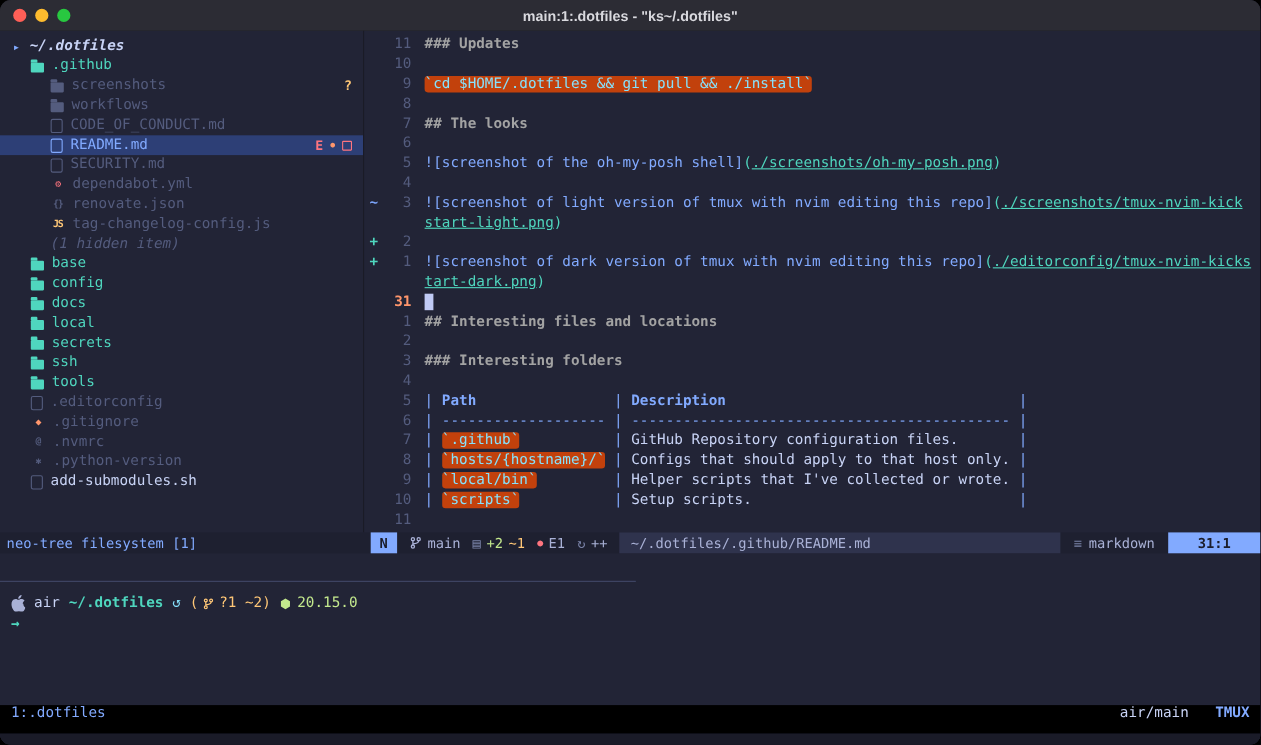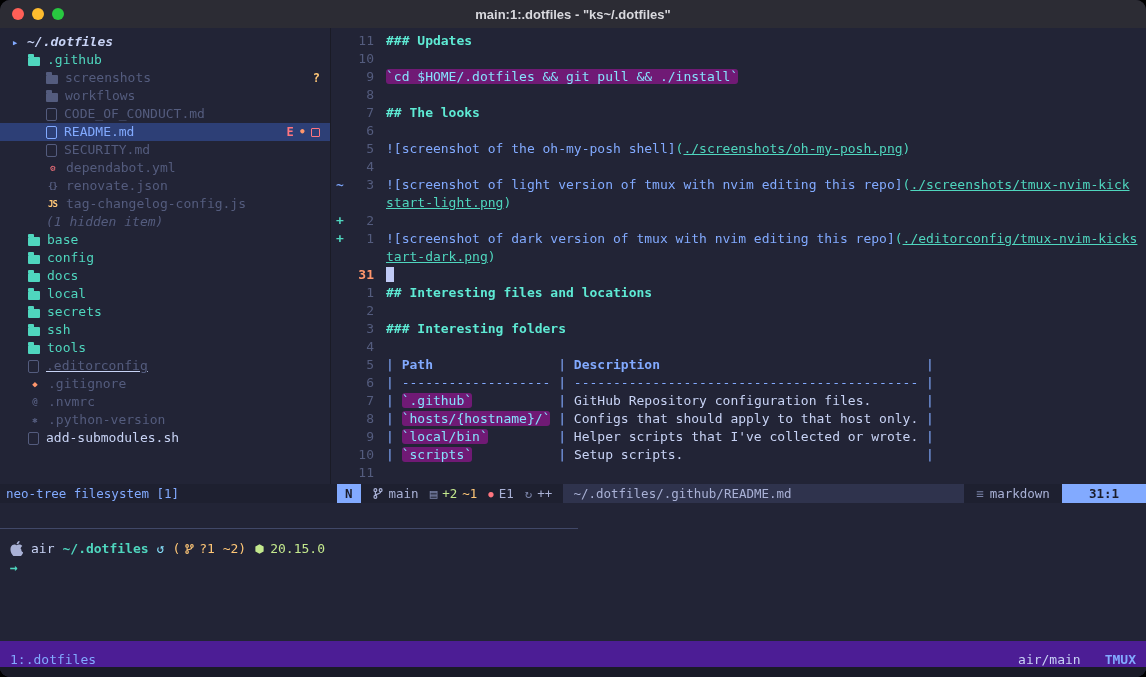--- a/index.html
+++ b/index.html
@@ -35,22 +35,22 @@
   .st-hidden{color:#545c7e;font-style:italic;}
   .badges{margin-left:auto;padding-right:10px;display:flex;gap:5px;align-items:center;font-weight:bold;font-size:12px;}
   .sq{width:7px;height:7px;border:1.5px solid;display:inline-block;border-radius:1px;}
   
   .eline{height:18px;display:flex;white-space:pre;}
   .sign{width:14px;padding-left:5px;font-weight:bold;}
   .lnum{width:24px;text-align:right;color:#545c7e;}
   .lnum.cur{color:#ff966c;font-weight:bold;}
   .ltxt{padding-left:12px;}
   .cursor{display:inline-block;width:8px;height:15px;background:#c0caf5;vertical-align:-3px;}
-  .s-h{color:#5eead4;font-weight:bold;}
-  .s-code{color:#86e1fc;background:#701a75;border-radius:3px;}
+  .s-h{color:#a3a3a3;font-weight:bold;}
+  .s-code{color:#86e1fc;background:#c2410c;border-radius:3px;}
   .s-link{color:#82aaff;}
   .s-url{color:#4fd6be;text-decoration:underline;}
   .s-paren{color:#4fd6be;}
   .s-pipe{color:#82aaff;}
   .s-th{color:#82aaff;font-weight:bold;}
   .s-dash{color:#82aaff;}
   .s-plain{color:#c8d3f5;}
   
   .statusline{position:absolute;top:456px;left:0;right:0;height:19px;background:#1e2030;display:flex;align-items:stretch;font-size:12.5px;}
   .nt-status{width:331px;color:#82aaff;display:flex;align-items:center;padding-left:6px;}
@@ -69,21 +69,21 @@
   .shell{position:absolute;top:509px;left:10px;right:10px;}
   .pline{height:19px;display:flex;align-items:flex-end;gap:8px;white-space:pre;}
   .host{color:#c8d3f5;}
   .spath{color:#4fd6be;font-weight:bold;}
   .sync{color:#86e1fc;}
   .gitseg{color:#ffc777;display:flex;align-items:center;gap:4px;}
   .nodeseg{color:#c3e88d;display:flex;align-items:center;gap:5px;}
   .apple{color:#a9b1d6;display:inline-flex;align-items:center;}
   .arrowline{color:#4fd6be;font-weight:bold;}
   
-  .tmuxbar{position:absolute;left:0;right:0;bottom:10px;height:26px;background:#4c1d95;display:flex;align-items:flex-end;padding:0 10px;gap:24px;}
+  .tmuxbar{position:absolute;left:0;right:0;bottom:10px;height:26px;background:#000000;display:flex;align-items:flex-start;padding:0 10px;gap:24px;}
   .twin{color:#82aaff;}
   .tspacer{flex:1;}
   .tsession{color:#c8d3f5;}
   .tflag{color:#82aaff;font-weight:bold;}
   .footer{position:absolute;left:0;right:0;bottom:0;height:10px;background:#1a1b28;}
 </style>
 </head>
 <body>
 
 <div class="window">
@@ -174,21 +174,21 @@
               <span class="lbl st-folder">secrets</span>
             </div>
             <div class="trow" style="padding-left: 28px;">
               <span class="ic folder" style="color: rgb(79, 214, 190);"></span>
               <span class="lbl st-folder">ssh</span>
             </div>
             <div class="trow" style="padding-left: 28px;">
               <span class="ic folder" style="color: rgb(79, 214, 190);"></span>
               <span class="lbl st-folder">tools</span>
             </div>
-            <div class="trow" style="padding-left: 28px; text-decoration: underline;">
+            <div class="trow" style="padding-left: 28px;">
               <span class="ic file" style="color: rgb(84, 92, 126);"></span>
               <span class="lbl st-dim">.editorconfig</span>
             </div>
             <div class="trow" style="padding-left: 28px;">
               <span class="ic g" style="color: rgb(255, 150, 108);">◆</span>
               <span class="lbl st-dim">.gitignore</span>
             </div>
             <div class="trow" style="padding-left: 28px;">
               <span class="ic g" style="color: rgb(84, 92, 126);">@</span>
               <span class="lbl st-dim">.nvmrc</span>

